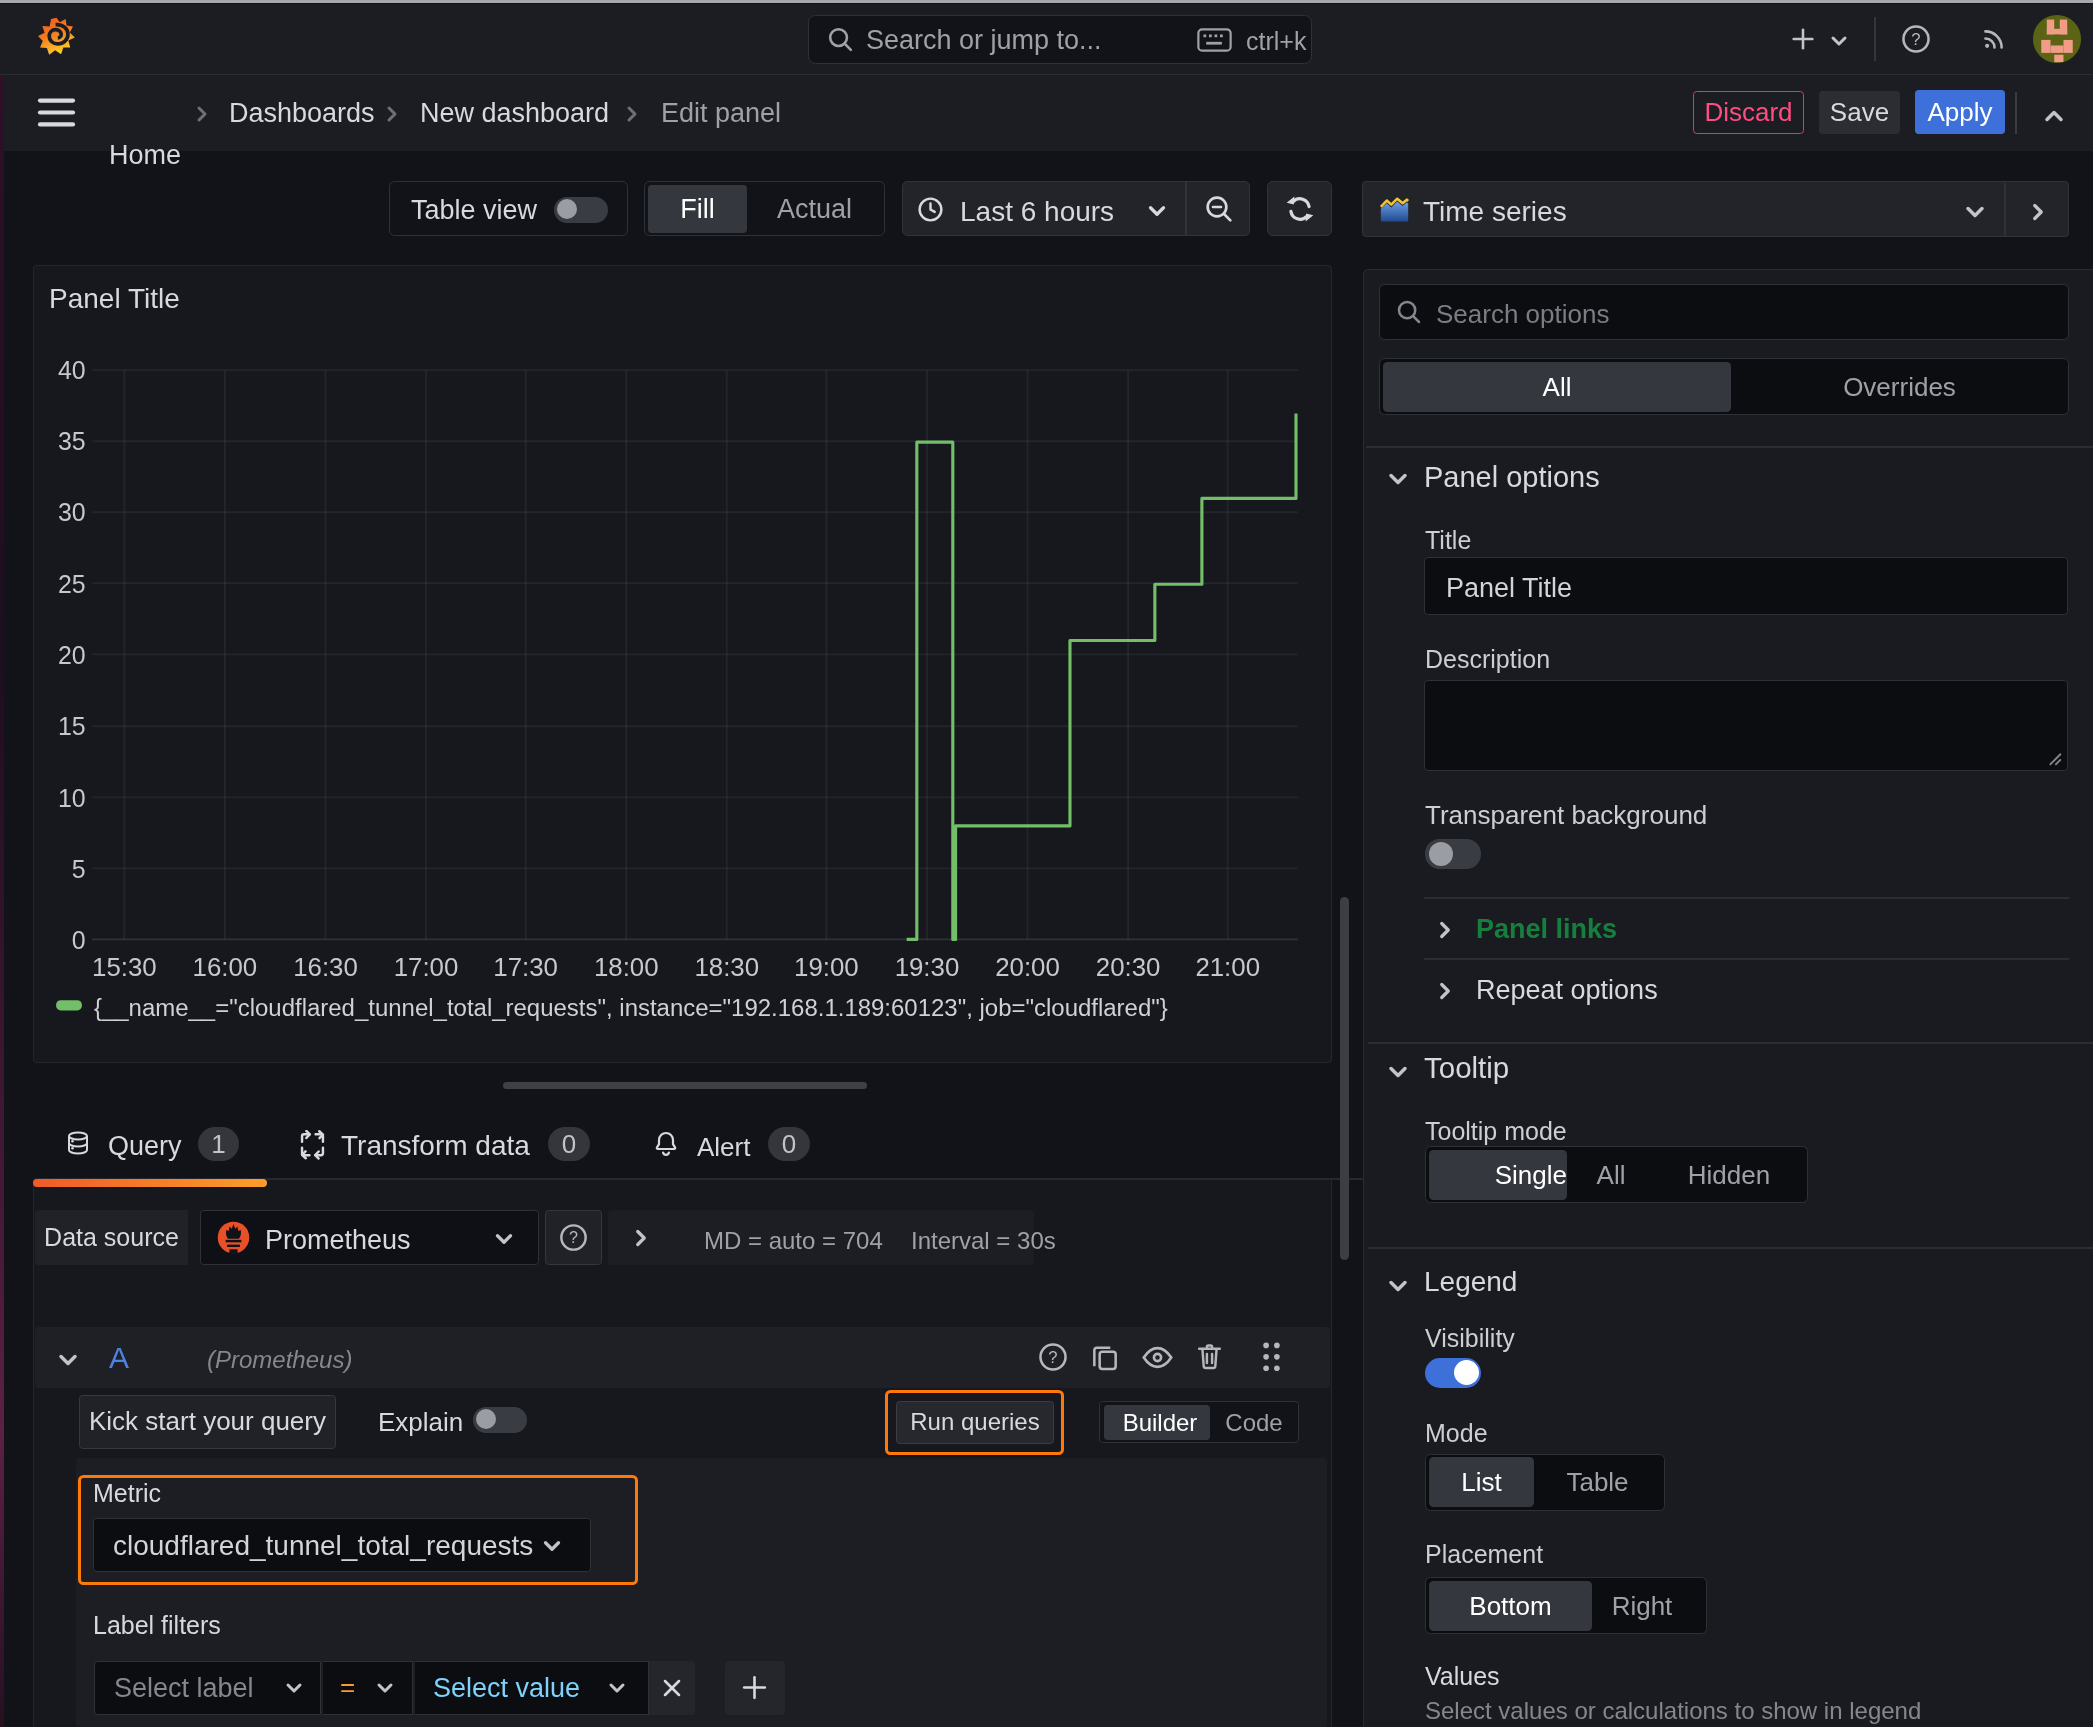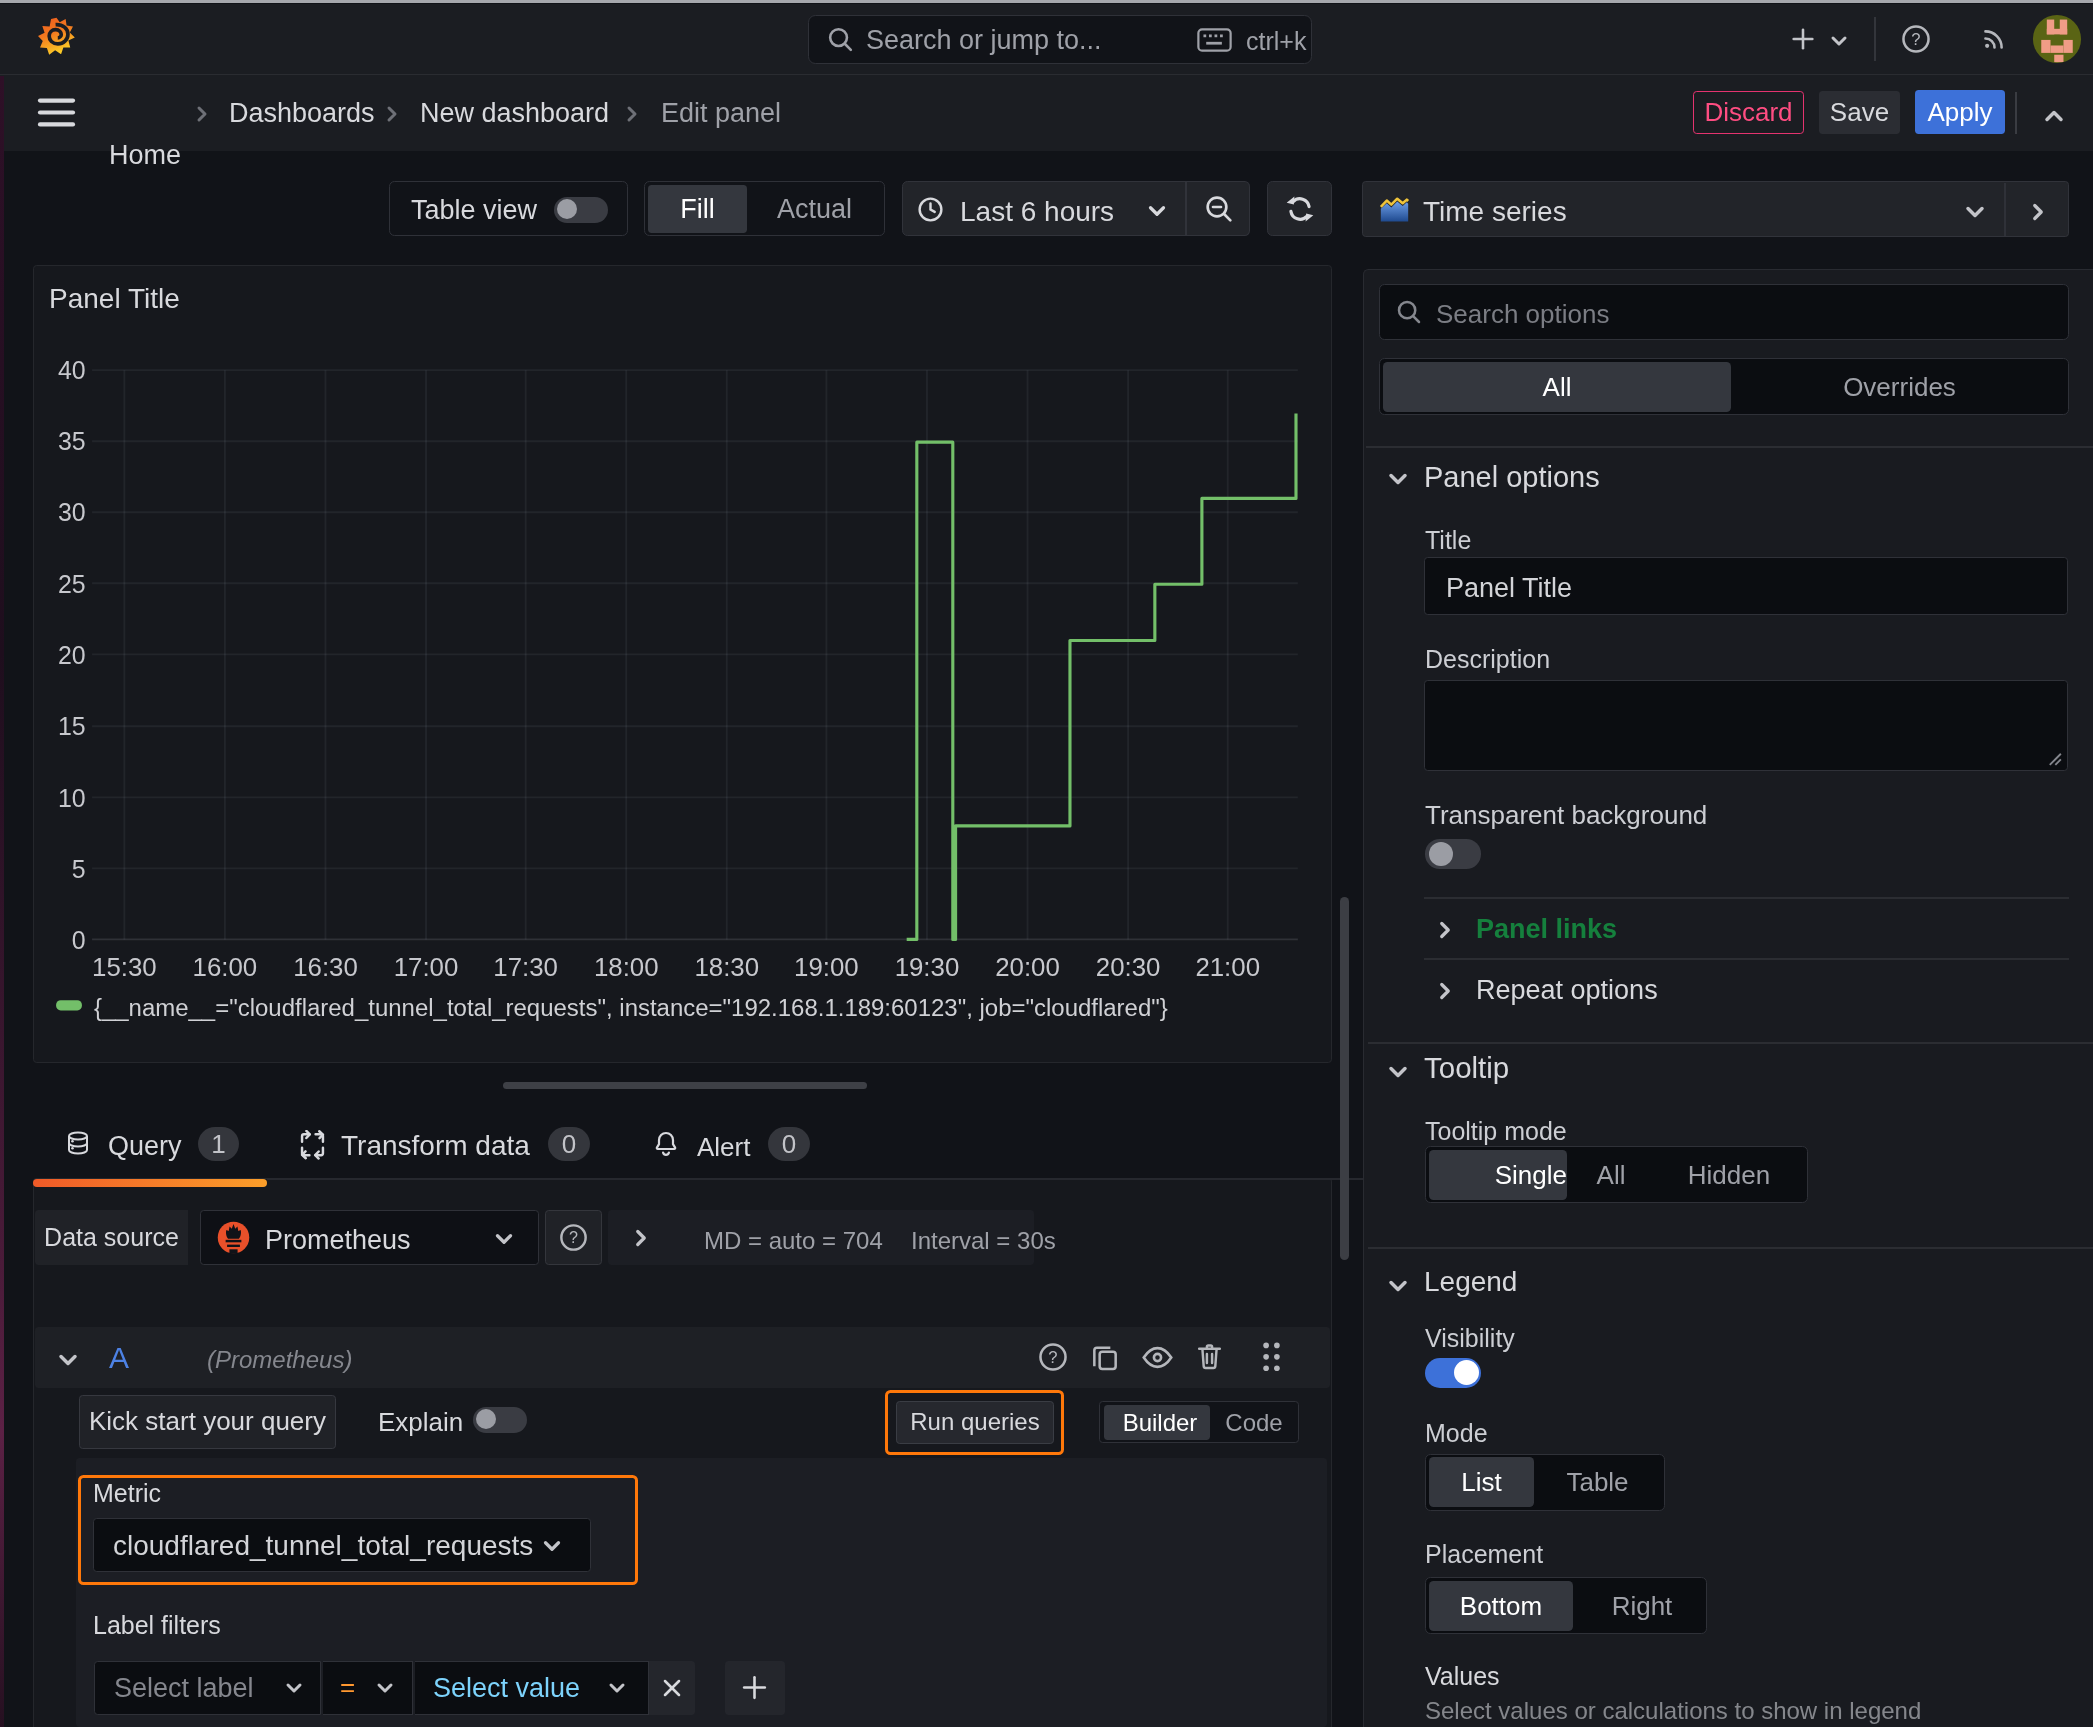--- a/index.html
+++ b/index.html
@@ -393,17 +393,17 @@
 <div class="abs" style="left:1424px;top:1266px;font-size:28px;color:#d8d9dd;font-weight:500;white-space:nowrap;">Legend</div>
 <div class="abs" style="left:1425px;top:1324px;font-size:25px;color:#ccced3;font-weight:400;white-space:nowrap;">Visibility</div>
 <div class="abs" style="left:1425px;top:1358px;width:56px;height:30px;background:#3d71d9;border-radius:15.7px;"></div>
 <div class="abs" style="left:1454px;top:1360px;width:25px;height:25px;background:#ffffff;border-radius:50%;"></div>
 <div class="abs" style="left:1425px;top:1419px;font-size:25px;color:#ccced3;font-weight:400;white-space:nowrap;">Mode</div>
 <div class="abs" style="left:1425px;top:1454px;width:240px;height:57px;background:#0b0d11;border:1.8px solid #2f3138;border-radius:5.5px;"></div>
 <div class="abs" style="left:1429px;top:1457px;width:105px;height:50px;background:#34373e;border-radius:4.6px;line-height:50px;text-align:center;font-size:26px;color:#ffffff;font-weight:500;">List</div>
 <div class="abs" style="left:1534px;top:1457px;width:127px;height:50px;line-height:50px;text-align:center;font-size:26px;color:#9fa1a8;font-weight:400;white-space:nowrap;">Table</div>
 <div class="abs" style="left:1425px;top:1540px;font-size:25px;color:#ccced3;font-weight:400;white-space:nowrap;">Placement</div>
 <div class="abs" style="left:1425px;top:1577px;width:282px;height:57px;background:#0b0d11;border:1.8px solid #2f3138;border-radius:5.5px;"></div>
-<div class="abs" style="left:1429px;top:1581px;width:144px;height:50px;background:#34373e;border-radius:4.6px;line-height:50px;text-align:center;font-size:26px;color:#ffffff;font-weight:500;">Bottom</div>
+<div class="abs" style="left:1429px;top:1581px;width:163px;height:50px;background:#34373e;border-radius:4.6px;line-height:50px;text-align:center;font-size:26px;color:#ffffff;font-weight:500;">Bottom</div>
 <div class="abs" style="left:1580px;top:1581px;width:124px;height:50px;line-height:50px;text-align:center;font-size:26px;color:#9fa1a8;font-weight:400;white-space:nowrap;">Right</div>
 <div class="abs" style="left:1425px;top:1662px;font-size:25px;color:#d8d9dd;font-weight:500;white-space:nowrap;">Values</div>
 <div class="abs" style="left:1425px;top:1697px;font-size:24px;color:#85878c;font-weight:400;white-space:nowrap;">Select values or calculations to show in legend</div>
 </div>
 
 </body></html>

